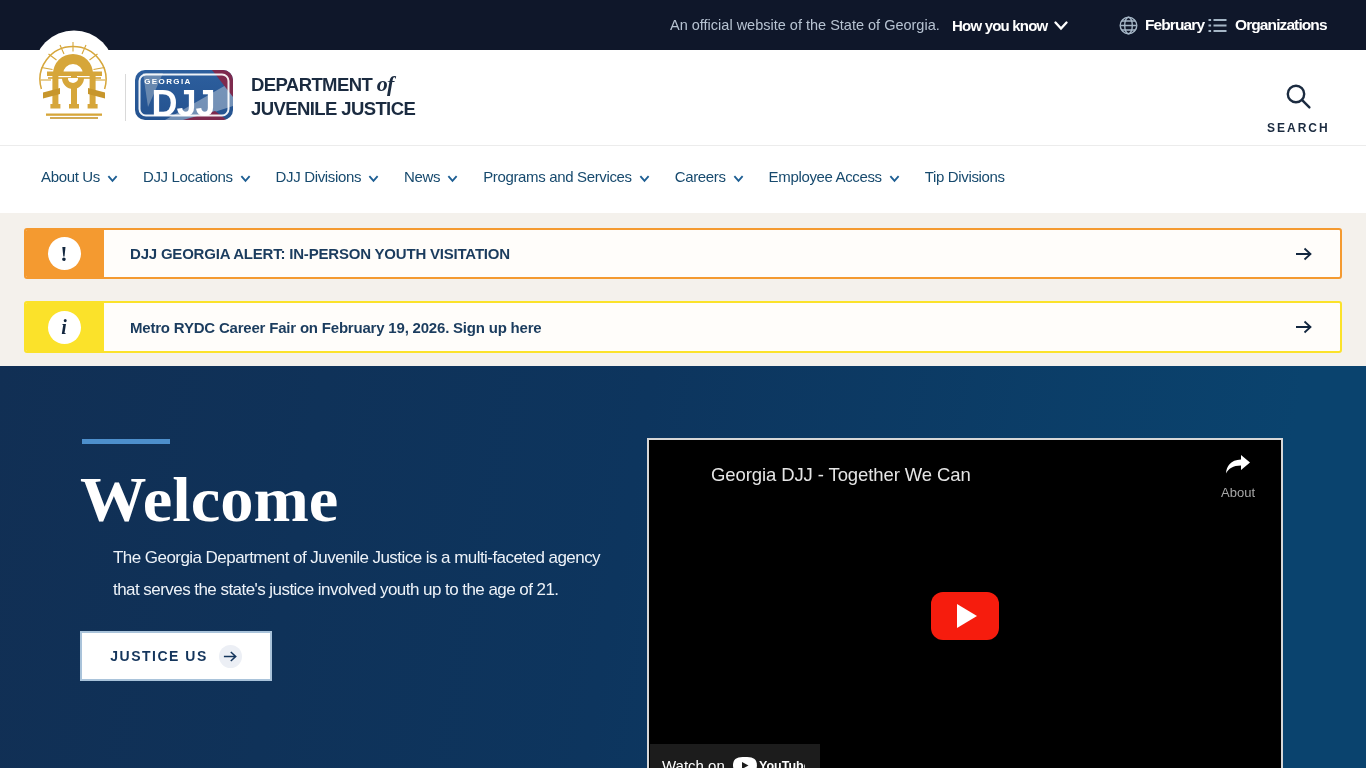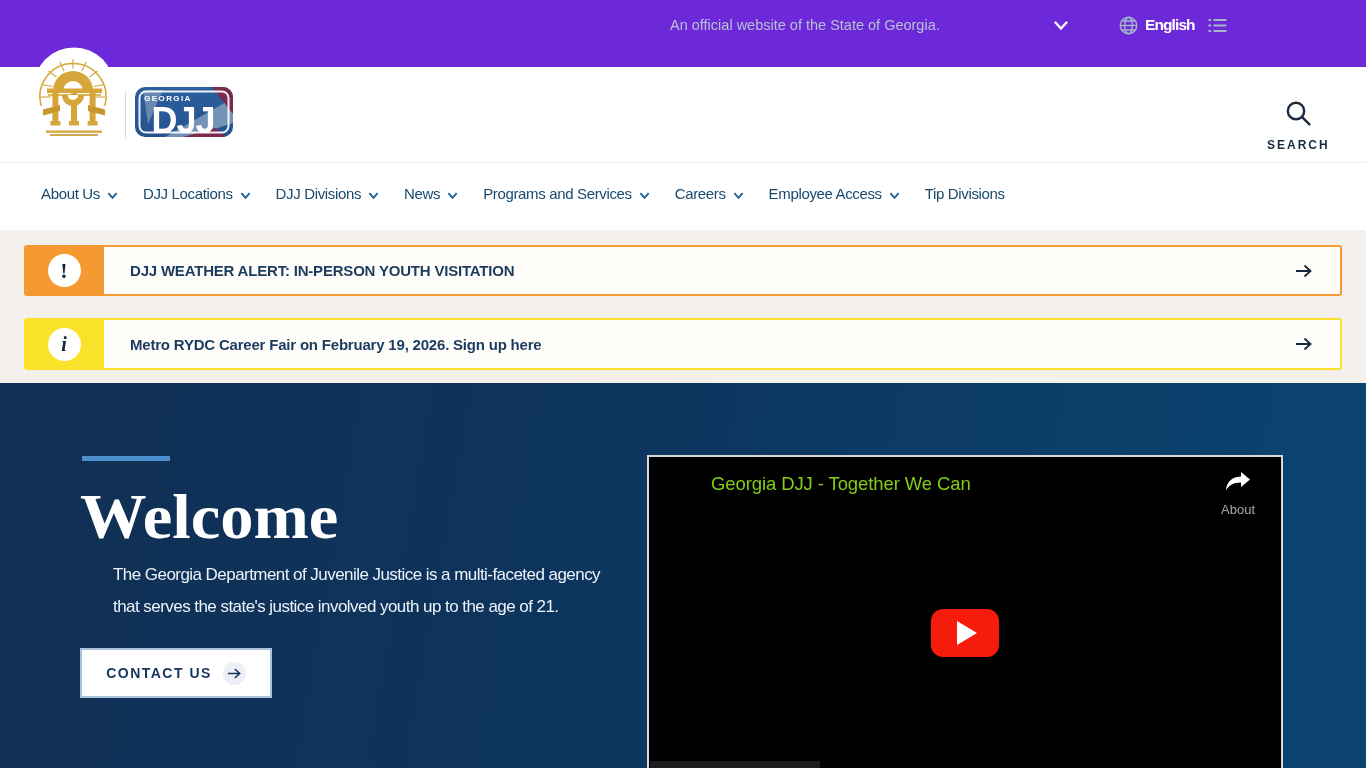--- a/index.html
+++ b/index.html
@@ -1,19 +1,19 @@
 <!DOCTYPE html>
 <html><head>
 <meta charset="utf-8">
 <style>
   * { margin:0; padding:0; box-sizing:border-box; }
   html,body { width:1366px; height:768px; overflow:hidden; background:#fff;
     font-family:"Liberation Sans", sans-serif; }
   
-  .topbar { height:67px; background:#6d28d9; color:#fff; position:relative; z-index:5; }
+  .topbar { height:50px; background:#0f172a; color:#fff; position:relative; z-index:5; }
   .topbar span { position:absolute; top:0; height:50px; display:flex; align-items:center; }
   .topbar .official { left:670px; color:#b7c3d2; font-size:14.5px; }
   .topbar .hyk { left:952px; color:#fff; font-weight:bold; font-size:15px; letter-spacing:-0.8px; }
   .tb-chev { position:absolute; left:1054px; top:19px; width:14px; height:13px; }
   .tb-item { font-weight:bold; font-size:15.5px; letter-spacing:-0.9px; }
   
   header { height:95px; background:#fff; position:relative; }
   .seal { position:absolute; left:36px; top:-21px; width:80px; height:92px; z-index:6; }
   .hdr-divider { position:absolute; left:125px; top:24px; height:47px; width:1px; background:#d9d9d9; }
   .djjlogo { position:absolute; left:135px; top:20px; }
@@ -54,55 +54,57 @@
   .hero p { position:absolute; left:82px; top:176px; width:560px; color:#edf2f8;
     font-size:17px; line-height:32px; letter-spacing:-0.55px;margin-left:31px; }
   .cbtn { position:absolute; left:80px; top:265px; width:192px; height:50px; background:#fff;
     border:2px solid #a9c3da; display:flex; align-items:center; justify-content:center; }
   .cbtn .t { color:#14355c; font-size:14px; font-weight:bold; letter-spacing:1.5px; }
   .cbtn .circ { width:23px; height:23px; border-radius:50%; background:#eceff5; margin-left:11px;
     display:flex; align-items:center; justify-content:center; }
   
   .video { position:absolute; left:647px; top:72px; width:636px; height:360px;
     background:#000; border:2px solid #d7d7d7; }
-  .vtitle { position:absolute; left:62px; top:16px; color:#84cc16; font-size:18.5px; letter-spacing:-0.1px; }
+  .vtitle { position:absolute; left:62px; top:24px; color:#e5e5e5; font-size:18.5px; letter-spacing:-0.1px; }
   .share { position:absolute; right:26px; top:14px; text-align:center; color:#a8a8a8; font-size:13px; }
   .share div { margin-top:6px; }
   .play { position:absolute; left:50%; top:50%; width:68px; height:48px; margin:-26px 0 0 -34px;
     background:#f61c0d; border-radius:12px; display:flex; align-items:center; justify-content:center; }
   .play .tri { width:0; height:0; border-left:20px solid #fff; border-top:12px solid transparent;
     border-bottom:12px solid transparent; margin-left:4px; }
   .watchon { position:absolute; left:1px; top:304px; height:56px; width:170px; background:#1c1c1c;
     display:flex; align-items:flex-start; padding:13px 0 0 12px; color:#fff; font-size:15px; }
 </style>
 </head>
 <body>
   <div class="topbar">
     <span class="official">An official website of the State of Georgia.</span>
+    <span class="hyk">How you know</span>
     <svg class="tb-chev" viewBox="0 0 14 13">
       <path d="M1.5 3.5 L7 9.5 L12.5 3.5" fill="none" stroke="#fff" stroke-width="2.3" stroke-linecap="round"></path>
     </svg>
     <span style="left:1119px">
       <svg width="19" height="19" viewBox="0 0 19 19">
         <g fill="none" stroke="#a5b6c6" stroke-width="1.4">
           <circle cx="9.5" cy="9.5" r="8.3"></circle>
           <ellipse cx="9.5" cy="9.5" rx="3.8" ry="8.3"></ellipse>
           <path d="M1.4 9.5 h16.2 M2.6 5 h13.8 M2.6 14 h13.8"></path>
         </g>
       </svg>
     </span>
-    <span class="tb-item" style="left:1145px">English</span>
+    <span class="tb-item" style="left:1145px">February</span>
     <span style="left:1208px">
       <svg width="19" height="15" viewBox="0 0 19 15">
         <g stroke="#a5b6c6" stroke-width="2">
           <path d="M5.5 2 h13 M5.5 7.5 h13 M5.5 13 h13"></path>
           <path d="M0.5 2 h2.6 M0.5 7.5 h2.6 M0.5 13 h2.6"></path>
         </g>
       </svg>
     </span>
+    <span class="tb-item" style="left:1235px">Organizations</span>
   </div>
 
   <header>
     <svg class="seal" viewBox="0 0 80 92">
       <circle cx="38" cy="42" r="40.5" fill="#fff"></circle>
 
       <g stroke="#d6a63a" fill="none">
         <path d="M5.4 60 A33 33 0 1 1 68.6 60" stroke-width="1.5"></path>
         <g stroke-width="1.1">
           <path d="M37 13 V22.5"></path>
@@ -156,20 +158,21 @@
       <g clip-path="url(#rr)">
         <path d="M8 3 L28 3 L13 37 Z" fill="#8ba2bc" opacity="0.65"></path>
         <path d="M30 50 L98 11 L98 36 L55 50 Z" fill="#b5c3d3" opacity="0.55"></path>
         <path d="M77 0 L98 0 L98 27 Z" fill="#7e2a4e"></path>
         <path d="M48 50 L80 41 L92 50 Z" fill="#7e2a4e"></path>
       </g>
       <rect x="4.5" y="4.5" width="89" height="41" rx="6.5" fill="none" stroke="#fff" stroke-width="2" opacity="0.92"></rect>
       <text x="33" y="14" font-size="8" font-weight="bold" letter-spacing="1.4" fill="#fff" text-anchor="middle" font-family="Liberation Sans">GEORGIA</text>
       <text x="48" y="45.5" font-size="36" font-weight="bold" fill="#fff" text-anchor="middle" font-family="Liberation Sans" letter-spacing="-1">DJJ</text>
     </svg>
+    <div class="agency">DEPARTMENT <span class="of">of</span><br>JUVENILE JUSTICE</div>
     <div class="search">
       <svg width="28" height="28" viewBox="0 0 28 28">
         <g fill="none" stroke="#1b2b40" stroke-width="2.4">
           <circle cx="12" cy="12" r="8.2"></circle>
           <path d="M18.2 18.2 L25.4 25.4" stroke-linecap="round"></path>
         </g>
       </svg>
       <div class="lbl">SEARCH</div>
     </div>
   </header>
@@ -197,42 +200,42 @@
         <path d="M1.5 3.5 L6 8.5 L10.5 3.5" fill="none" stroke="#1d5e93" stroke-width="2"></path>
       </svg></a>
     <a>Tip Divisions</a>
   </nav>
 
   <div class="alerts">
     <div class="alert orange">
       <div class="badge">
         <div class="circ">!</div>
       </div>
-      <div class="txt">DJJ WEATHER ALERT: IN-PERSON YOUTH VISITATION</div>
+      <div class="txt">DJJ GEORGIA ALERT: IN-PERSON YOUTH VISITATION</div>
       <svg class="arr" width="17" height="16" viewBox="0 0 17 16">
         <path d="M1 8 h14 M9.5 2.5 L15.5 8 L9.5 13.5" fill="none" stroke="#13273f" stroke-width="1.8"></path>
       </svg>
     </div>
     <div class="alert yellow">
       <div class="badge">
         <div class="circ" style="font-size:20px;font-style:italic;">i</div>
       </div>
       <div class="txt">Metro RYDC Career Fair on February 19, 2026. Sign up here</div>
       <svg class="arr" width="17" height="16" viewBox="0 0 17 16">
         <path d="M1 8 h14 M9.5 2.5 L15.5 8 L9.5 13.5" fill="none" stroke="#13273f" stroke-width="1.8"></path>
       </svg>
     </div>
   </div>
 
   <div class="hero">
     <div class="accent"></div>
     <h1>Welcome</h1>
     <p>The Georgia Department of Juvenile Justice is a multi-faceted agency<br>that serves the state's justice involved youth up to the age of 21.</p>
     <div class="cbtn">
-      <span class="t">CONTACT US</span>
+      <span class="t">JUSTICE US</span>
       <span class="circ">
         <svg width="14" height="13" viewBox="0 0 17 16">
           <path d="M1 8 h14 M9.5 2.5 L15.5 8 L9.5 13.5" fill="none" stroke="#14355c" stroke-width="1.9"></path>
         </svg>
       </span>
     </div>
     <div class="video">
       <div class="vtitle">Georgia DJJ - Together We Can</div>
       <div class="share">
         <svg width="26" height="22" viewBox="0 0 26 22">

